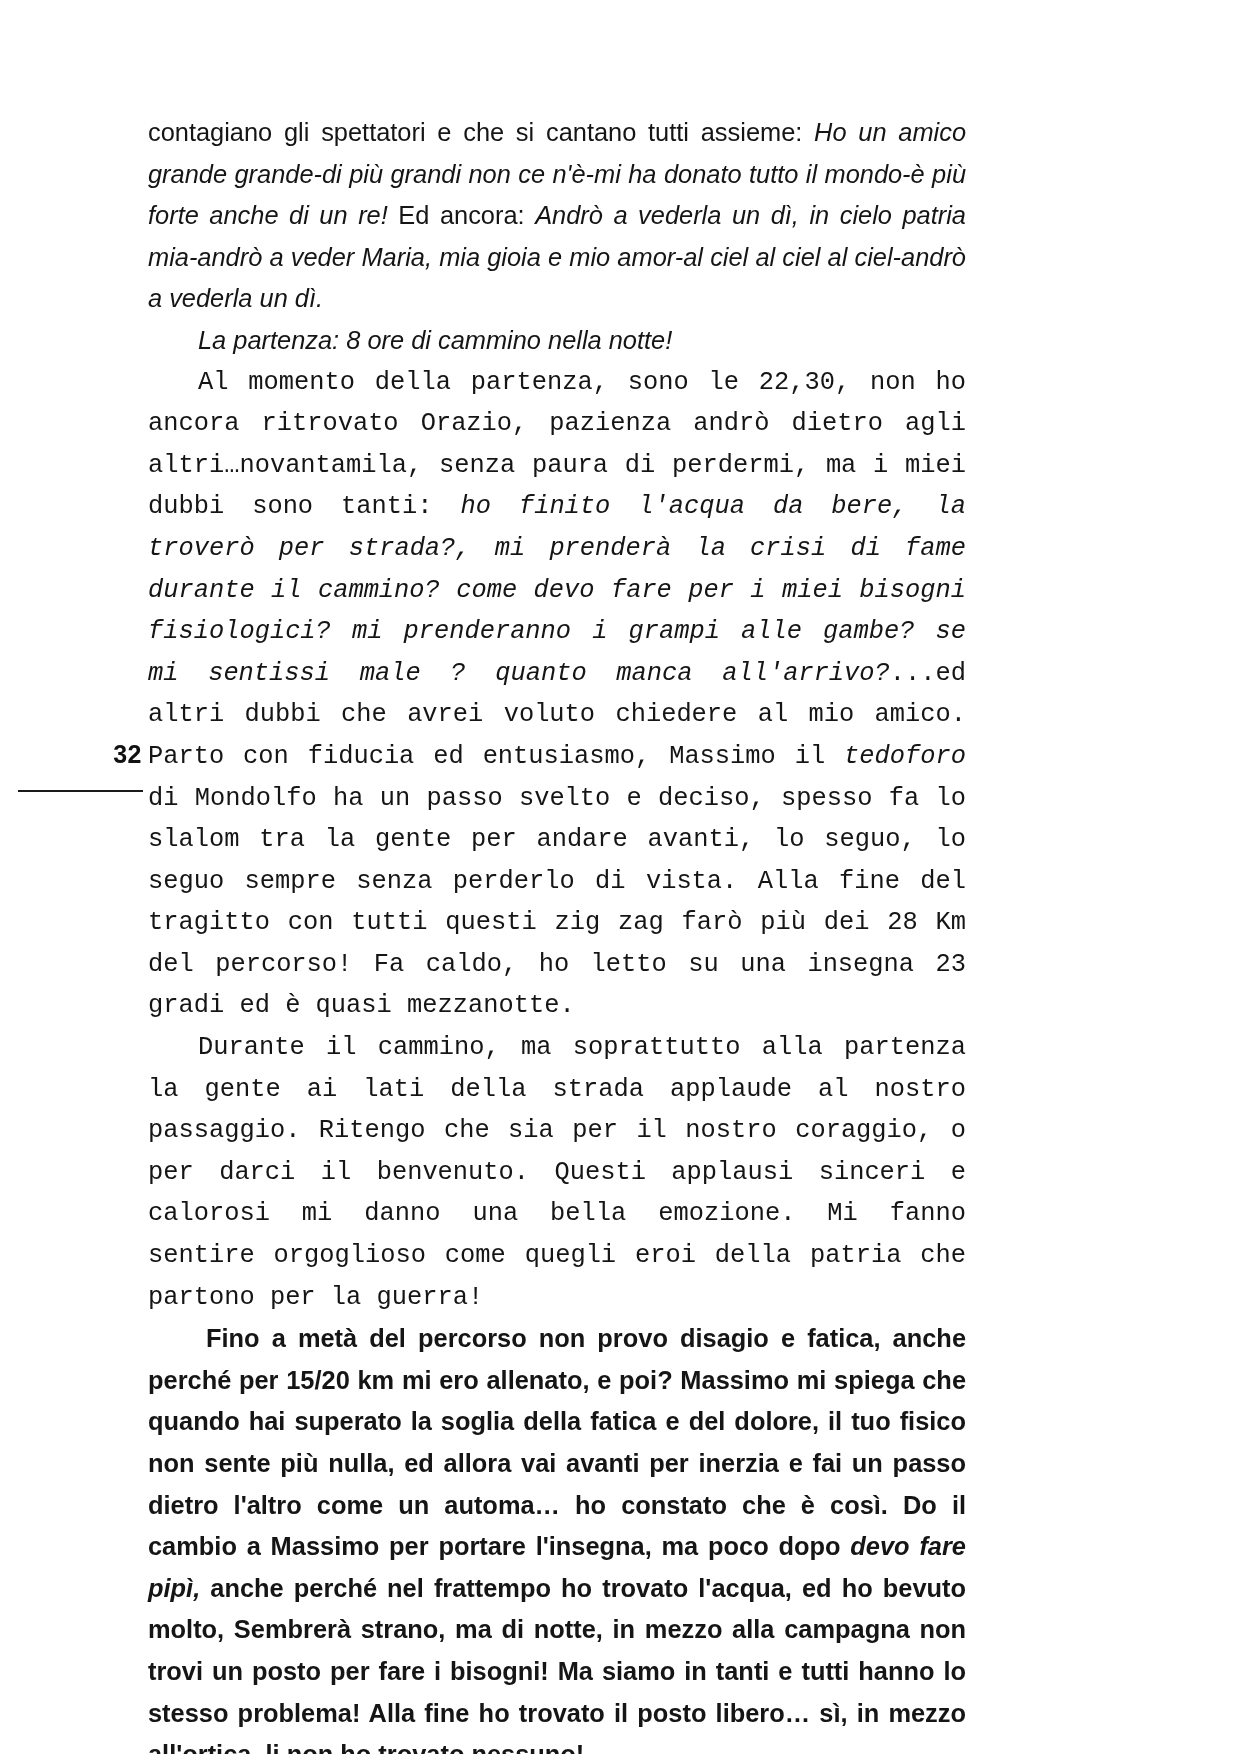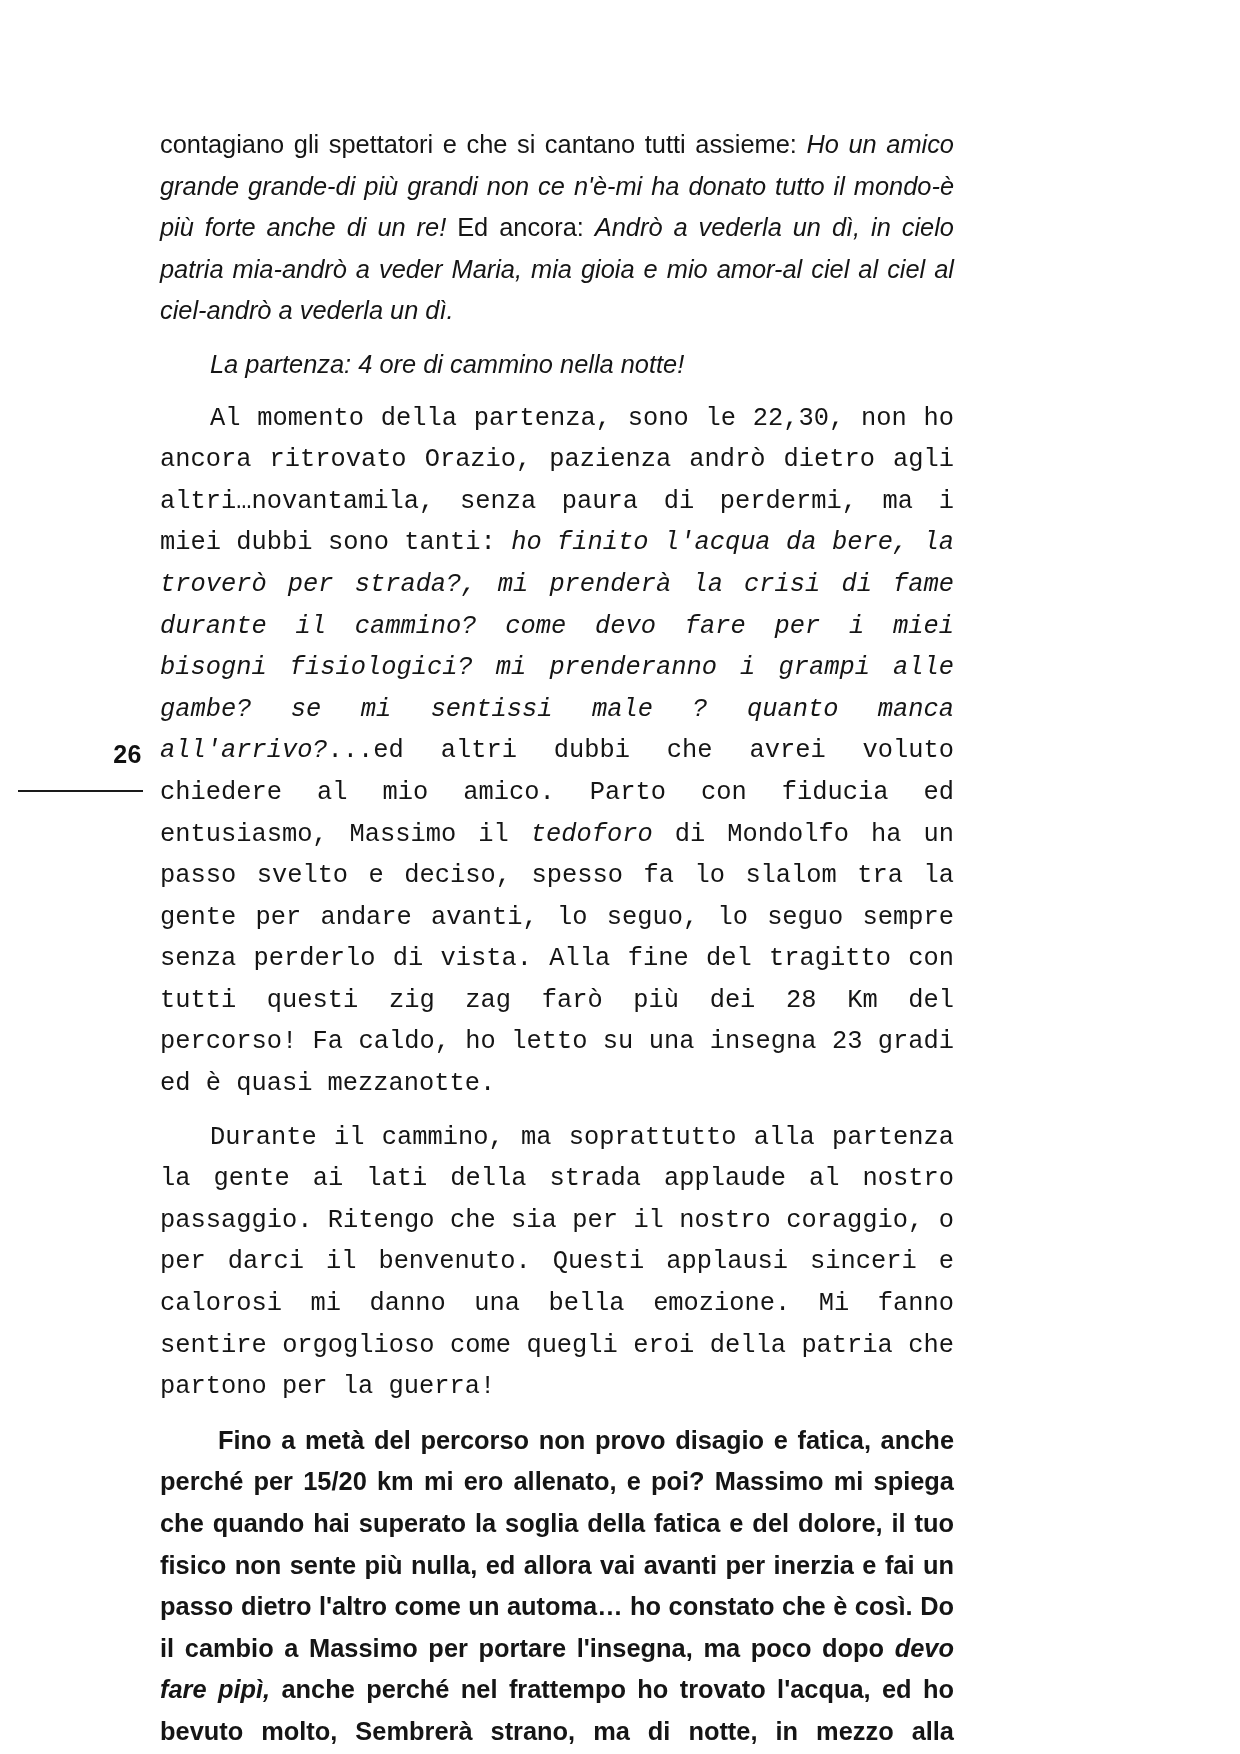--- a/index.html
+++ b/index.html
@@ -55,21 +55,21 @@
     width: 818px;
     color: #151515;
     font-size: 25.4px;
     line-height: 41.6px;
     text-align: justify;
     text-justify: inter-word;
     -webkit-font-smoothing: antialiased;
     font-stretch: condensed;
   }
   .textblock p {
-    margin: 12px;
+    margin: 0;
     text-align: justify;
   }
   .indent {
     text-indent: 50px;
     font-family: Liberation Mono, monospace;
   }
   .indent-wide {
     text-indent: 58px;
     font-weight: bold;
   }
@@ -83,32 +83,32 @@
   .gap-before {
     margin-top: 41px;
   }
 </style>
 </head>
 <body>
 
 <div class="page">
 
   <div class="folio">
-    <span class="folio-number">26</span>
+    <span class="folio-number">32</span>
   </div>
   <div class="folio-rule"></div>
 
   <div class="textblock">
 
     <p>
       <span>contagiano gli spettatori e che si cantano tutti assieme: </span><em>Ho un amico grande grande-di più grandi non ce n'è-mi ha donato tutto il mondo-è più forte anche di un re!</em><span> Ed ancora: </span><em>Andrò a vederla un dì, in cielo patria mia-andrò a veder Maria, mia gioia e mio amor-al ciel al ciel al ciel-andrò a vederla un dì.</em>
     </p>
 
     <p class="subhead gap-before">
-      <span>La partenza: 4 ore di cammino nella notte!</span>
+      <span>La partenza: 8 ore di cammino nella notte!</span>
     </p>
 
     <p class="indent">
       <span>Al momento della partenza, sono le 22,30, non ho ancora ritrovato Orazio, pazienza andrò dietro agli altri…novantamila, senza paura di perdermi, ma i miei dubbi sono tanti: </span><em>ho finito l'acqua da bere, la troverò per strada?, mi prenderà la crisi di fame durante il cammino? come devo fare per i miei bisogni fisiologici? mi prenderanno i grampi alle gambe? se mi sentissi male ? quanto manca all'arrivo?</em><span>...ed altri dubbi che avrei voluto chiedere al mio amico. Parto con fiducia ed entusiasmo, Massimo il </span><em>tedoforo</em><span> di Mondolfo ha un passo svelto e deciso, spesso fa lo slalom tra la gente per andare avanti, lo seguo, lo seguo sempre senza perderlo di vista. Alla fine del tragitto con tutti questi zig zag farò più dei 28 Km del percorso! Fa caldo, ho letto su una insegna 23 gradi ed è quasi mezzanotte.</span>
     </p>
 
     <p class="indent">
       <span>Durante il cammino, ma soprattutto alla partenza la gente ai lati della strada applaude al nostro passaggio. Ritengo che sia per il nostro coraggio, o per darci il benvenuto. Questi applausi sinceri e calorosi mi danno una bella emozione. Mi fanno sentire orgoglioso come quegli eroi  della patria che partono per la guerra!</span>
     </p>
 

